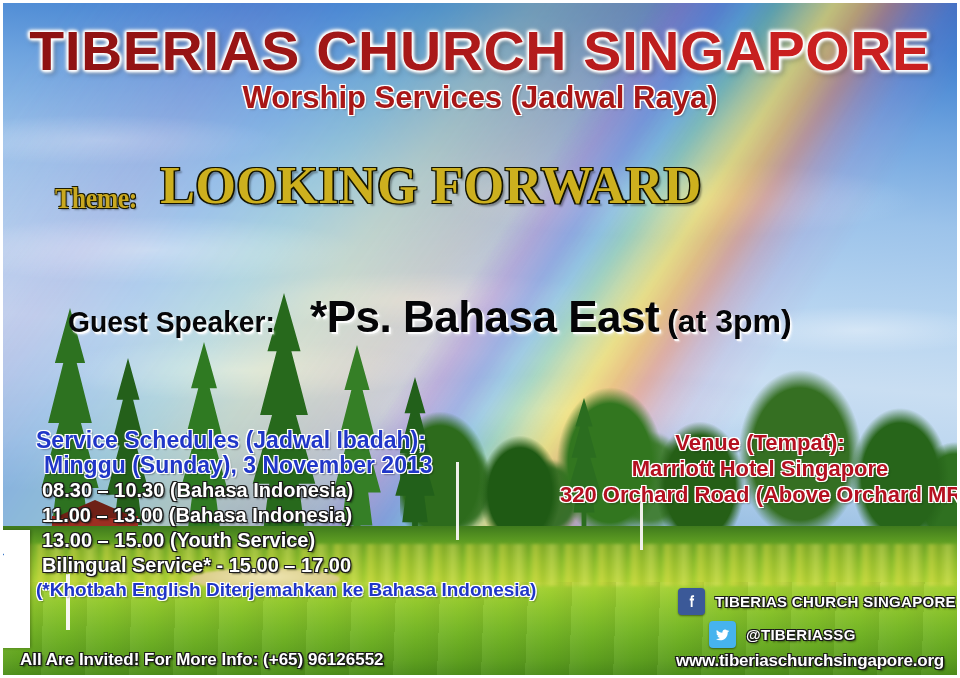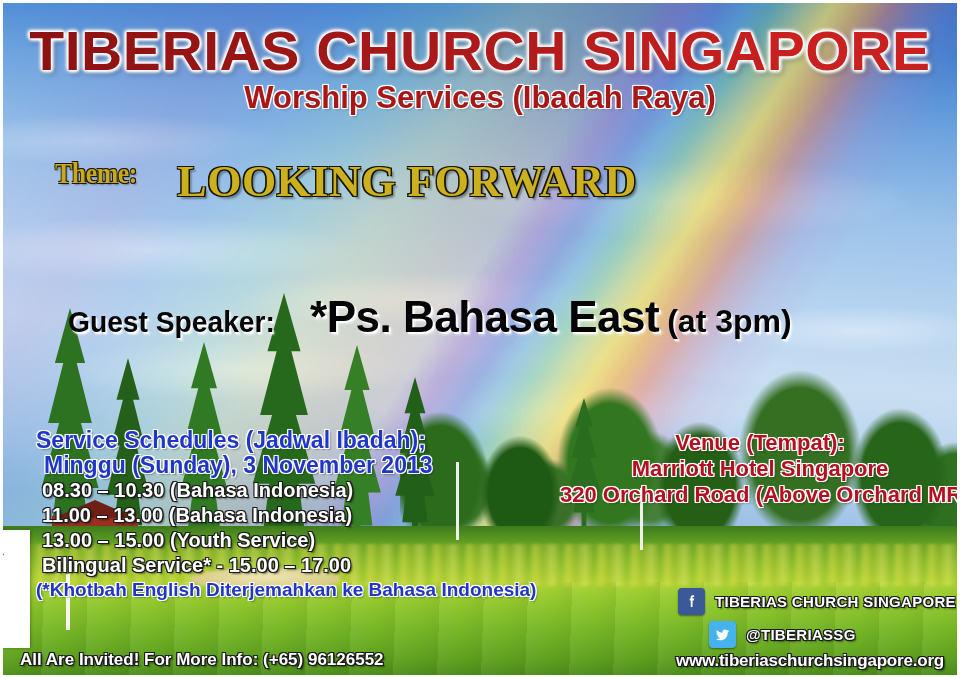--- a/index.html
+++ b/index.html
@@ -236,37 +236,37 @@
     font-weight: bold;
     color: #a81616;
     text-shadow:
       -1.2px -1.2px 0 #fff, 1.2px -1.2px 0 #fff,
       -1.2px 1.2px 0 #fff,  1.2px 1.2px 0 #fff,
       0 0 3px #fff, 2px 2px 2px rgba(0,0,0,.22);
   }
 
   .theme-row {
     left: 55px; top: 156px;
-    display: flex; align-items: flex-start; gap: 27px;
+    display: flex; align-items: flex-end; gap: 10px;
   }
   .theme-label {
     font-family: "Liberation Serif", serif;
     font-size: 30px; font-weight: bold;
     color: #c9a820;
     letter-spacing: -.5px;
     transform: scaleX(.86);
     transform-origin: left bottom;
     text-shadow:
       -1px -1px 0 #1a1a00, 1px -1px 0 #1a1a00,
       -1px 1px 0 #1a1a00,  1px 1px 0 #1a1a00,
       2px 2px 2px rgba(0,0,0,.35);
   }
   .theme-value {
     font-family: "Liberation Serif", serif;
-    font-size: 44px; font-weight: bold;
+    font-size: 52px; font-weight: bold;
     color: #cdb01e;
     letter-spacing: .5px;
     text-shadow:
       -1.4px -1.4px 0 #151500, 1.4px -1.4px 0 #151500,
       -1.4px 1.4px 0 #151500,  1.4px 1.4px 0 #151500,
       3px 3px 2px rgba(0,0,0,.35);
   }
 
   .speaker-row {
     left: 68px; top: 292px;
@@ -428,21 +428,21 @@
 
   <div class="ground"></div>
   <div class="grass-gold"></div>
   <div class="fairway"></div>
   <div class="bunker"></div>
   <div class="pole p1"></div>
   <div class="pole p2"></div>
   <div class="pole p3"></div>
 
   <div class="txt title">TIBERIAS CHURCH SINGAPORE</div>
-  <div class="txt subtitle">Worship Services (Ibadah Raya)</div>
+  <div class="txt subtitle">Worship Services (Jadwal Raya)</div>
 
   <div class="txt theme-row">
     <span class="theme-label">Theme:</span>
     <span class="theme-value">LOOKING FORWARD</span>
   </div>
 
   <div class="txt speaker-row">
     <span class="speaker-label">Guest Speaker:</span>
     <span class="speaker-name">*Ps. Bahasa East</span>
     <span class="speaker-time">(at 3pm)</span>

